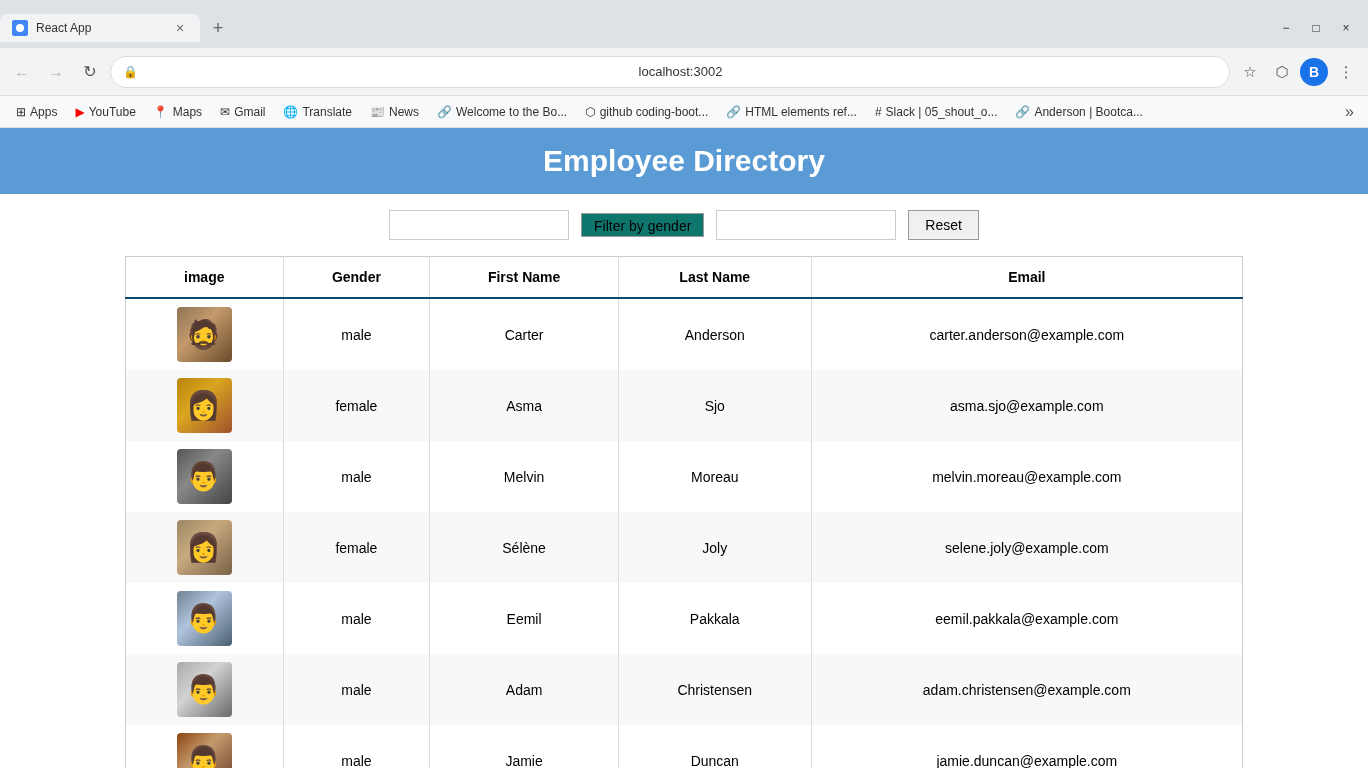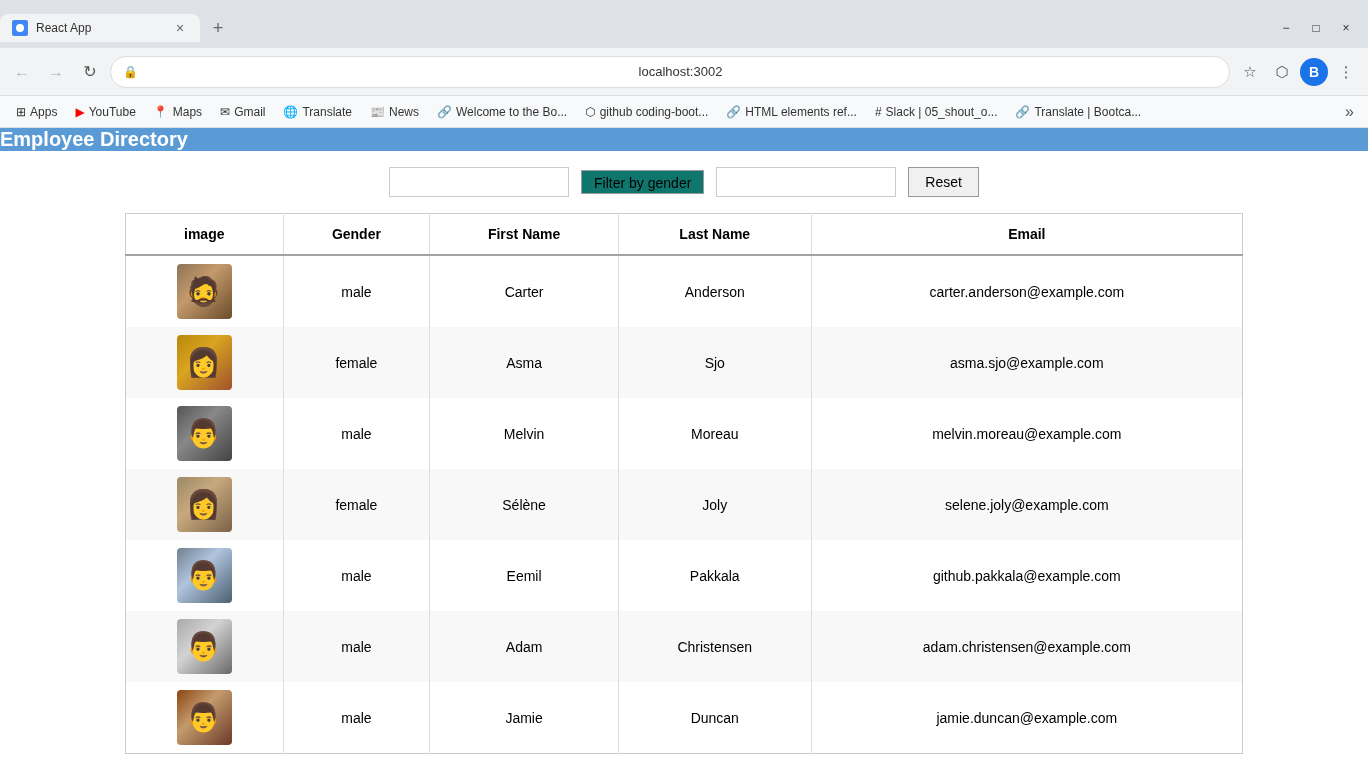--- a/index.html
+++ b/index.html
@@ -27,29 +27,29 @@
     .toolbar-icons { display: flex; align-items: center; gap: 4px; }
     .toolbar-icon { width: 28px; height: 28px; display: flex; align-items: center; justify-content: center; border-radius: 50%; cursor: pointer; color: #555; font-size: 15px; }
     .profile-icon { width: 28px; height: 28px; border-radius: 50%; background: #1a73e8; color: white; display: flex; align-items: center; justify-content: center; font-size: 14px; font-weight: bold; cursor: pointer; }
 
     .bookmarks-bar { display: flex; align-items: center; padding: 2px 8px; gap: 2px; border-bottom: 1px solid #ddd; height: 32px; background: #f8f9fa; }
     .bookmark-item { display: flex; align-items: center; gap: 4px; padding: 3px 8px; border-radius: 4px; cursor: pointer; font-size: 12px; color: #333; white-space: nowrap; }
     .more-btn { margin-left: auto; color: #555; font-size: 16px; cursor: pointer; padding: 3px 6px; }
 
     
     .page-content { background: #fff; min-height: 652px; }
-    .app-header { background: #5b9bd5; color: white; text-align: left; font-size: 20px; font-weight: bold; }
+    .app-header { background: #5b9bd5; color: white; text-align: center; padding: 16px; font-size: 30px; font-weight: bold; }
     .filter-bar { display: flex; align-items: center; justify-content: center; padding: 16px; gap: 12px; }
     .filter-input { width: 180px; height: 30px; border: 1px solid #ccc; padding: 4px 8px; font-size: 14px; }
     .filter-btn { padding: 4px 12px; height: 24px; border: 1px solid #999; background: #0f766e; cursor: pointer; font-size: 14px; white-space: nowrap; }
     .reset-btn { padding: 4px 16px; height: 30px; border: 1px solid #999; background: #f0f0f0; cursor: pointer; font-size: 14px; }
 
     .table-container { margin: 0 auto; max-width: 1150px; padding: 0 16px; }
     table { width: 100%; border-collapse: collapse; border: 1px solid #ccc; }
-    thead tr { border-bottom: 2px solid #a3a3a3; }
+    thead tr { border-bottom: 2px solid #0c4a6e; }
     th { padding: 12px 16px; text-align: center; font-weight: bold; font-size: 14px; background: #fff; border-right: 1px solid #ddd; }
     th:last-child { border-right: none; }
     tbody tr:nth-child(even) { background: #f8f8f8; }
     tbody tr:nth-child(odd) { background: #fff; }
     td { padding: 8px 16px; text-align: center; vertical-align: middle; border-right: 1px solid #ddd; font-size: 14px; }
     td:last-child { border-right: none; }
   </style>
 </head>
 <body>
 
@@ -126,21 +126,21 @@
     <div class="bookmark-item">
       <span>🔗</span>
       <span>HTML elements ref...</span>
     </div>
     <div class="bookmark-item">
       <span>#</span>
       <span>Slack | 05_shout_o...</span>
     </div>
     <div class="bookmark-item">
       <span>🔗</span>
-      <span>Translate | Bootca...</span>
+      <span>Anderson | Bootca...</span>
     </div>
     <div class="more-btn">»</div>
   </div>
 
   <div class="page-content">
 
     <div class="app-header" style="background:#5b9bd5;">
       <span>Employee Directory</span>
     </div>
 
@@ -199,21 +199,21 @@
     <td>Joly</td>
     <td>selene.joly@example.com</td>
   </tr>
             <tr>
     <td>
       <div style="width:55px;height:55px;border-radius:4px;display:inline-flex;align-items:center;justify-content:center;font-size:28px;background: linear-gradient(135deg, #708090 0%, #B0C4DE 40%, #4A6070 100%);">👨</div>
     </td>
     <td>male</td>
     <td>Eemil</td>
     <td>Pakkala</td>
-    <td>github.pakkala@example.com</td>
+    <td>eemil.pakkala@example.com</td>
   </tr>
             <tr>
     <td>
       <div style="width:55px;height:55px;border-radius:4px;display:inline-flex;align-items:center;justify-content:center;font-size:28px;background: linear-gradient(135deg, #A9A9A9 0%, #D3D3D3 40%, #696969 100%);">👨</div>
     </td>
     <td>male</td>
     <td>Adam</td>
     <td>Christensen</td>
     <td>adam.christensen@example.com</td>
   </tr>

